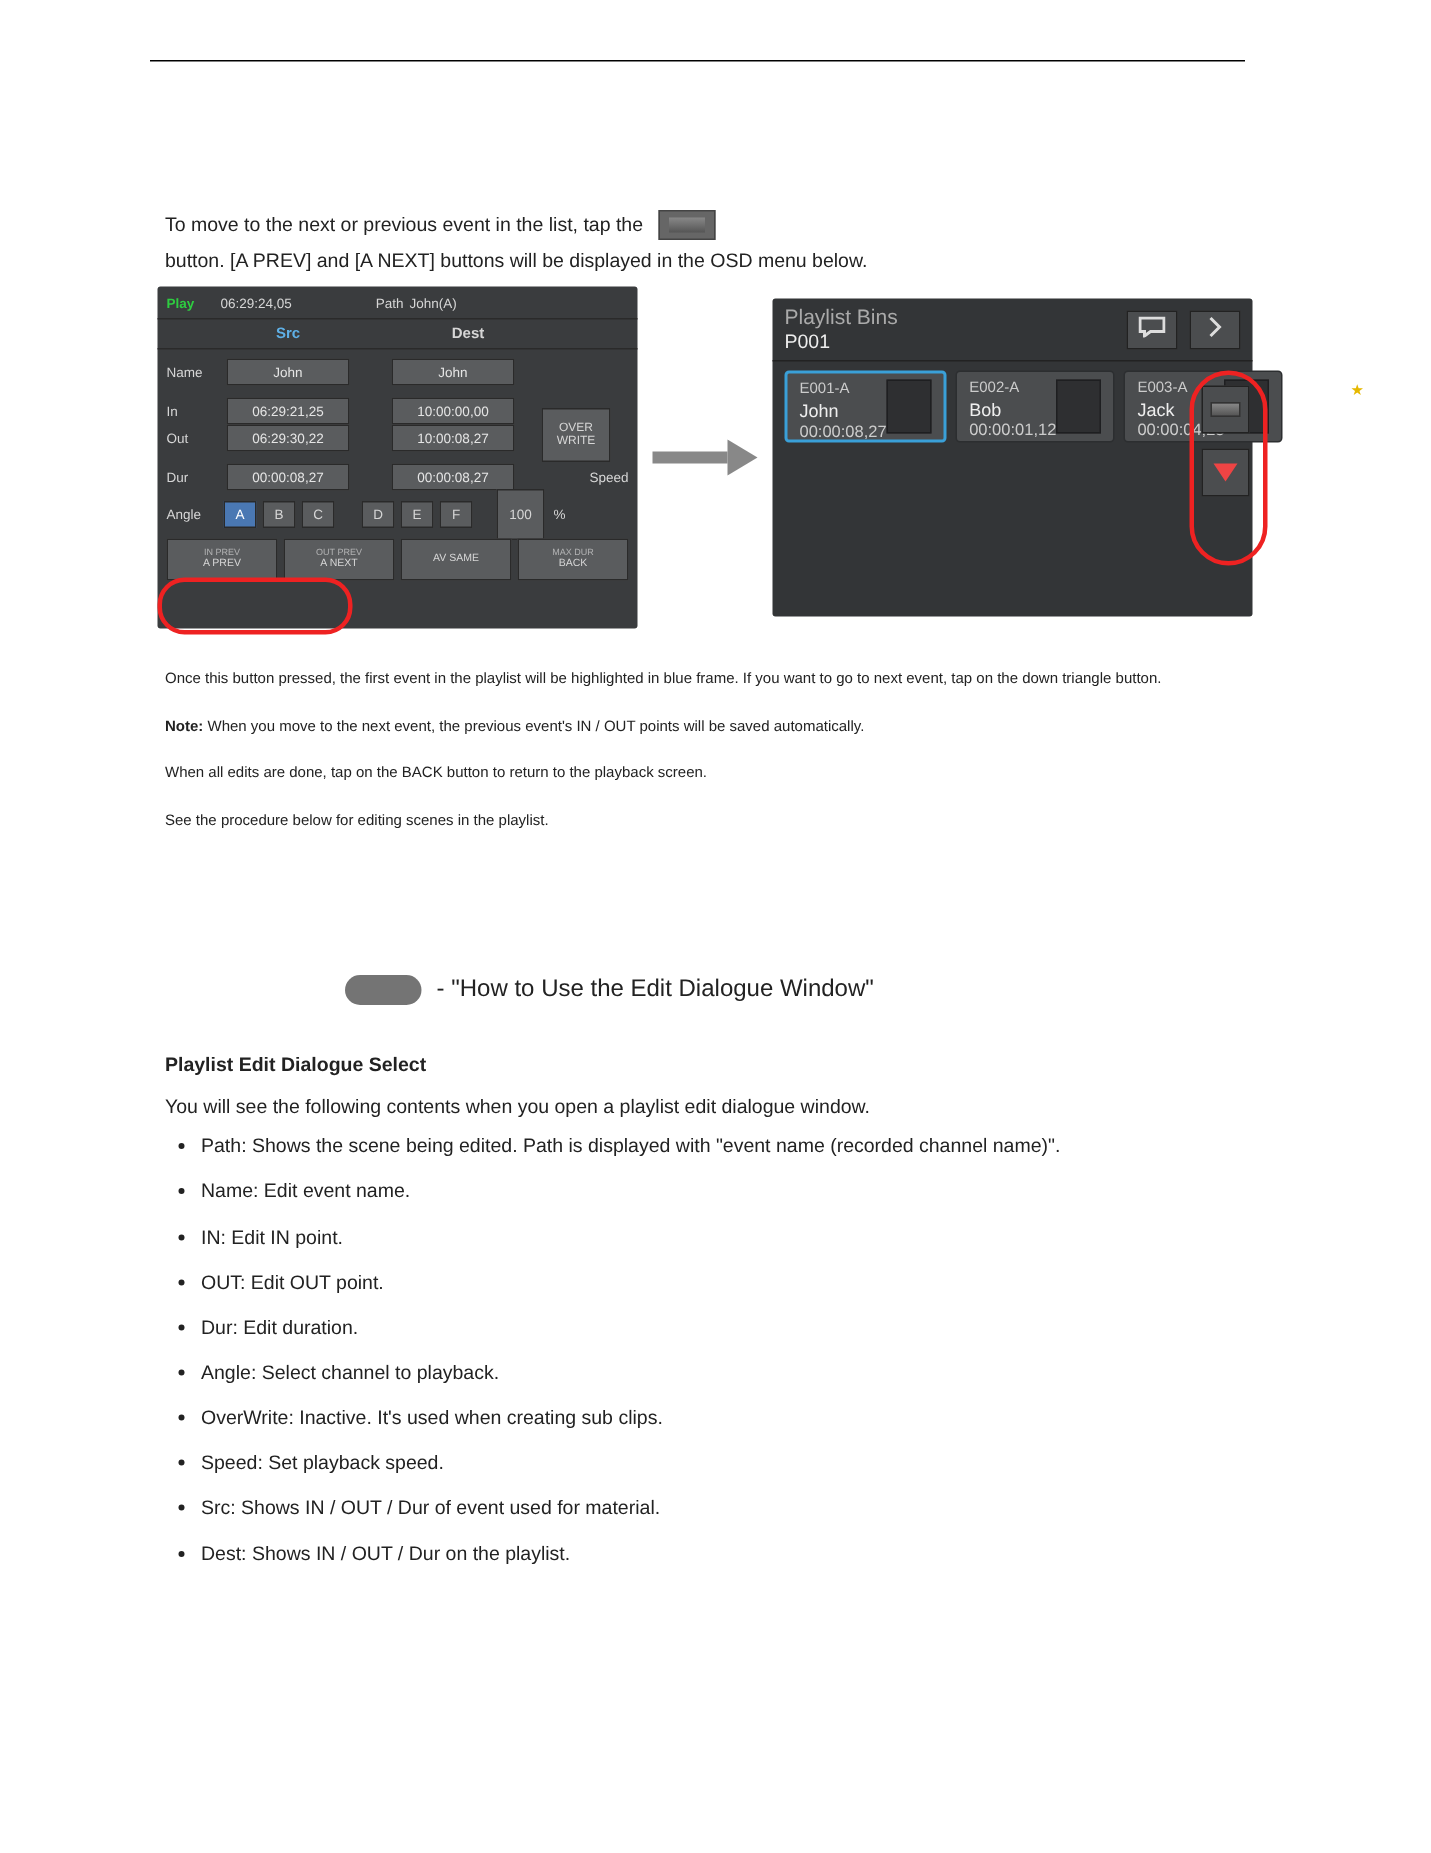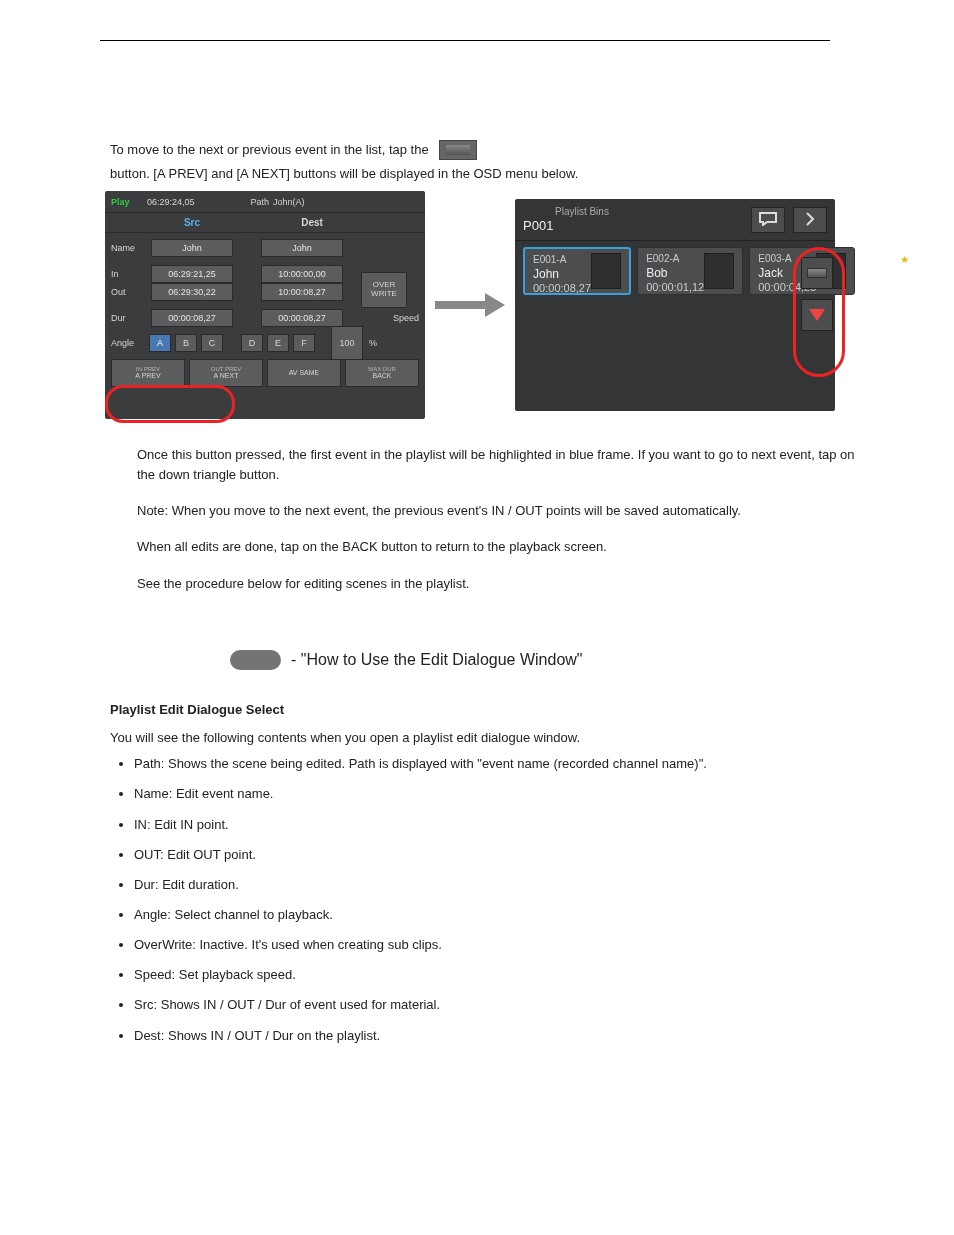--- a/index.html
+++ b/index.html
@@ -46,43 +46,43 @@
   
   
   .arrow { width:70px; height:24px; position:relative; }
   .arrow::before { content:""; position:absolute; left:0; top:8px; width:50px; height:8px; background:#888; }
   .arrow::after { content:""; position:absolute; right:0; top:0; border-left:20px solid #888; border-top:12px solid transparent; border-bottom:12px solid transparent; }
 
   
   .panel-right { width: 320px; height: 212px; background:#333537; border-radius:2px; position:relative; color:#ddd; font-size:10px; overflow:visible; }
   .pr-head { height:42px; display:flex; align-items:center; padding:0 8px; border-bottom:1px solid #222; gap:8px; }
   .pr-title { flex:1; line-height:1.2; }
-  .pr-title .t1 { font-size:10px; color:#aaa;margin-left:32px;}
+  .pr-title .t1 { font-size:14px; color:#aaa;}
   .pr-title .t2 { font-size:13px; color:#eee; }
   .ico-btn { width:34px; height:26px; background:#4b4d4f; border:1px solid #222; display:flex; align-items:center; justify-content:center; }
   .ico-comment svg, .ico-next svg { stroke:#ddd; fill:none; stroke-width:2;}
   .bins { padding:6px 8px 6px 8px; display:flex; flex-direction:row; gap:6px; }
   .bin { position:relative; height:48px; background:#4b4d4f; border:1px solid #2c2e30; border-radius:3px; padding:5px 8px; display:flex; }
   .bin.sel { border:2px solid #3aa0d8; }
   .bin .meta { flex:1; line-height:1.25; }
   .bin .id { font-size:10px; color:#ccc; }
   .bin .nm { font-size:12px; color:#eee; }
   .bin .dur { font-size:11px; color:#ccc; }
   .bin .stars { position:absolute; left:150px; top:6px; font-size:10px; color:#e6b800; letter-spacing:1px;}
   .bin .thumb { width:30px; height:36px; background:#2e2f31; border:1px solid #1e1f21; align-self:center; }
   
   .col-btns { position:absolute; right:-2px; top:58px; width:40px; display:flex; flex-direction:column; gap:10px; align-items:center; }
   .col-chip { width:32px; height:32px; background:#4b4d4f; border:1px solid #222; display:flex; align-items:center;justify-content:center; }
   .col-chip .mini { width:20px; height:10px; background:linear-gradient(#888,#555); border:1px solid #333;}
   .col-chip .tri { width:0;height:0;border-left:8px solid transparent;border-right:8px solid transparent;border-top:12px solid #e44; }
   .red-ring-right { position:absolute; right:-10px; top:48px; width:52px; height:130px; border:3px solid #e22; border-radius:26px; pointer-events:none; }
 
   
-  .block1 { position:absolute; left:110px; top:445px; width:720px; font-size:13px; line-height:1.55;margin-left:27px; }
-  .note-label { font-weight:400; }
+  .block1 { position:absolute; left:110px; top:445px; width:720px; font-size:10px; line-height:1.55; }
+  .note-label { font-weight:700; }
   .pill-row { position:absolute; left:230px; top:650px; display:flex; align-items:center; gap:10px; }
   .pill { height:20px; background:#666; border-radius:10px; padding:0 24px; display:flex; align-items:center; color:#fff; font-size:11px; opacity:.9;}
   .block2 { position:absolute; left:110px; top:700px; width:720px; font-size:13px; line-height:1.55; }
   .block2 ul { margin-left: 24px; margin-top:6px; list-style: disc; }
   .block2 ul li { margin-bottom: 10px; }
   .dash { margin-left:0; }
 
   .group-gap { margin-top:16px; }
 </style>
 </head>

